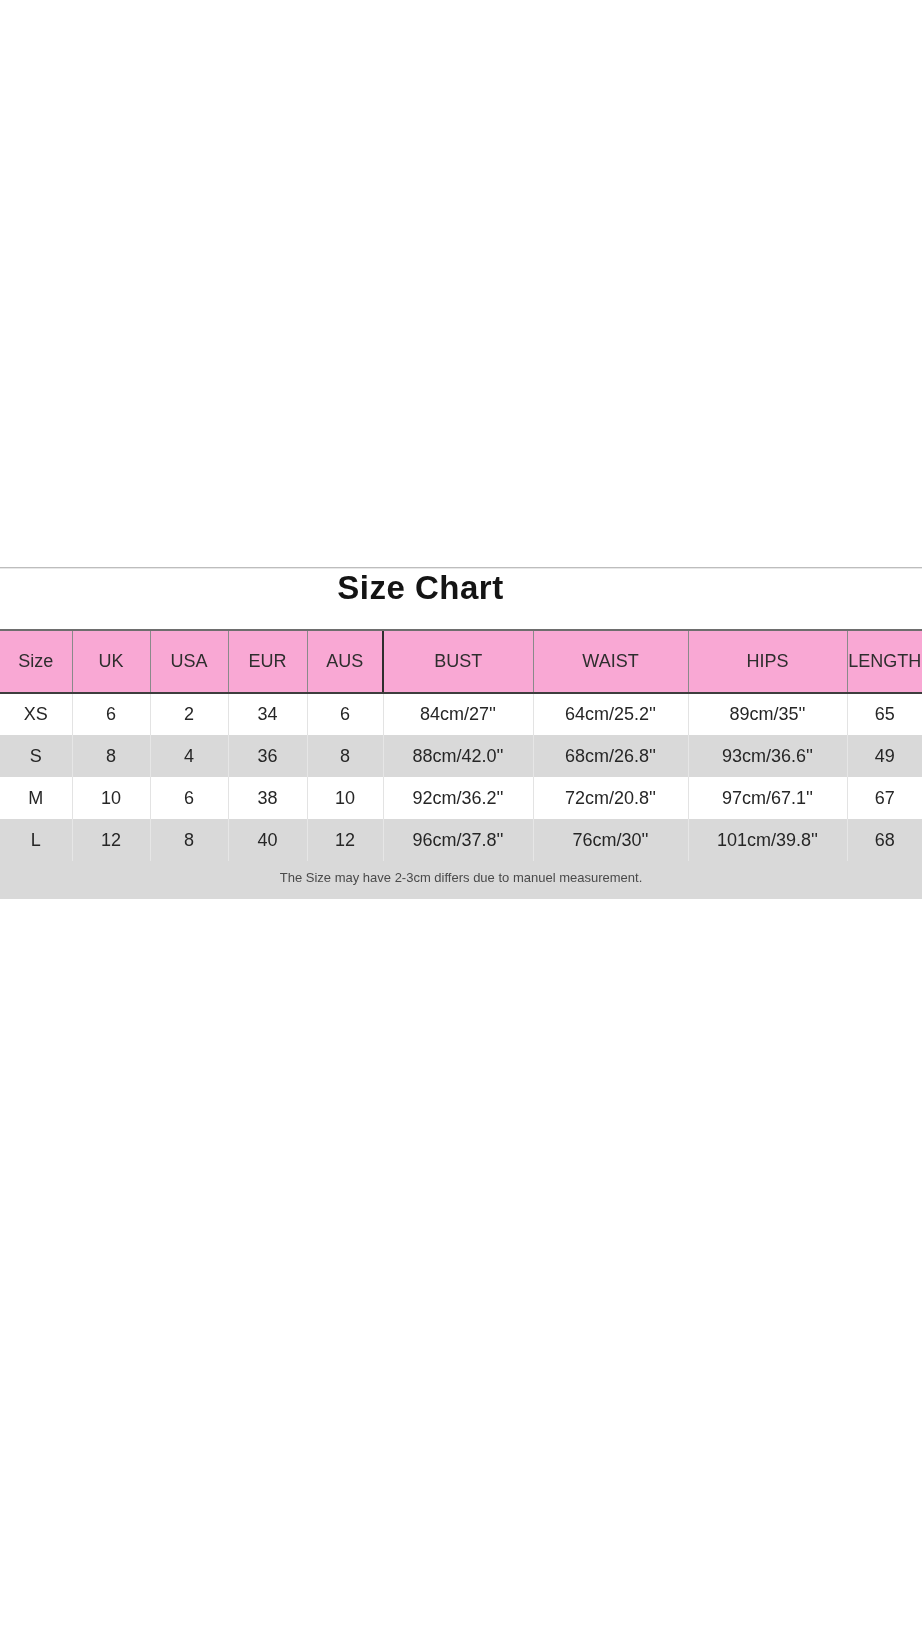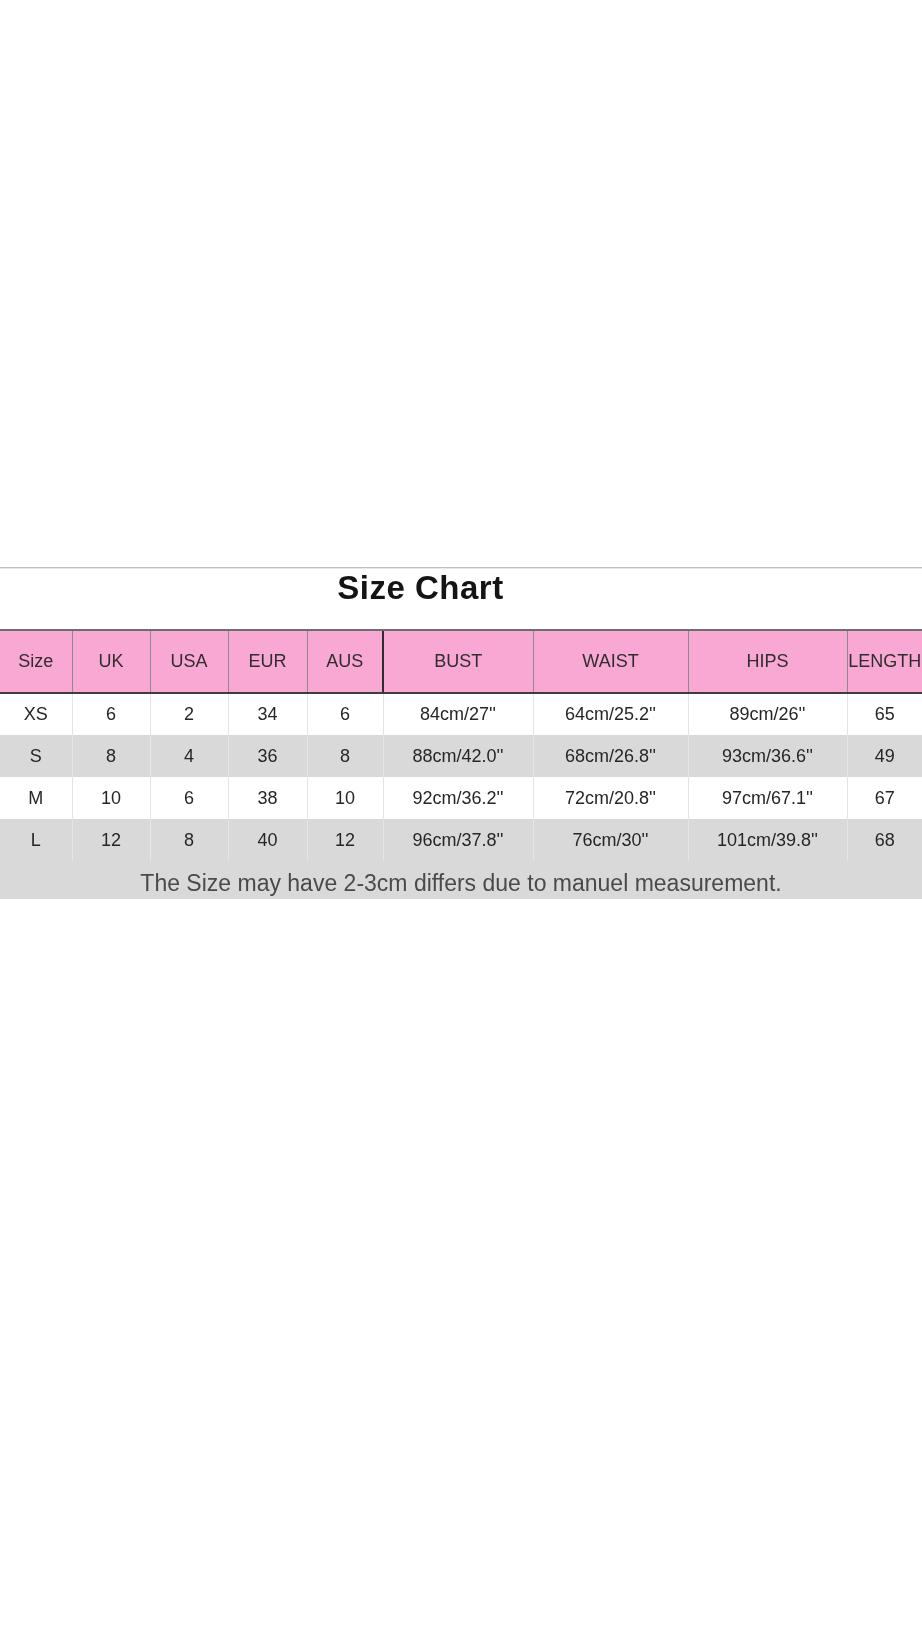--- a/index.html
+++ b/index.html
@@ -64,21 +64,21 @@
     border-left: 1px solid #e3e3e3;
   }
   .size-table td:first-child { border-left: none; }
   .size-table tr.row-stripe td { background: #d9d9d9; border-left-color: #e6e6e6; }
   .size-table tr.row-plain td { background: #ffffff; margin-left: 38px; }
 
   .size-table td.note-cell {
     height: 38px;
     background: #d9d9d9;
     border-left: none;
-    font-size: 23px;
+    font-size: 13px;
     color: #4a4a4a;
     vertical-align: top;
     padding-top: 9px;
   }
 </style>
 </head>
 <body>
 
 <div class="page">
 
@@ -113,21 +113,21 @@
     </thead>
     <tbody>
       <tr class="row-plain">
         <td>XS</td>
         <td>6</td>
         <td>2</td>
         <td>34</td>
         <td>6</td>
         <td>84cm/27''</td>
         <td>64cm/25.2''</td>
-        <td>89cm/26''</td>
+        <td>89cm/35''</td>
         <td>65</td>
       </tr>
       <tr class="row-stripe">
         <td>S</td>
         <td>8</td>
         <td>4</td>
         <td>36</td>
         <td>8</td>
         <td>88cm/42.0''</td>
         <td>68cm/26.8''</td>

